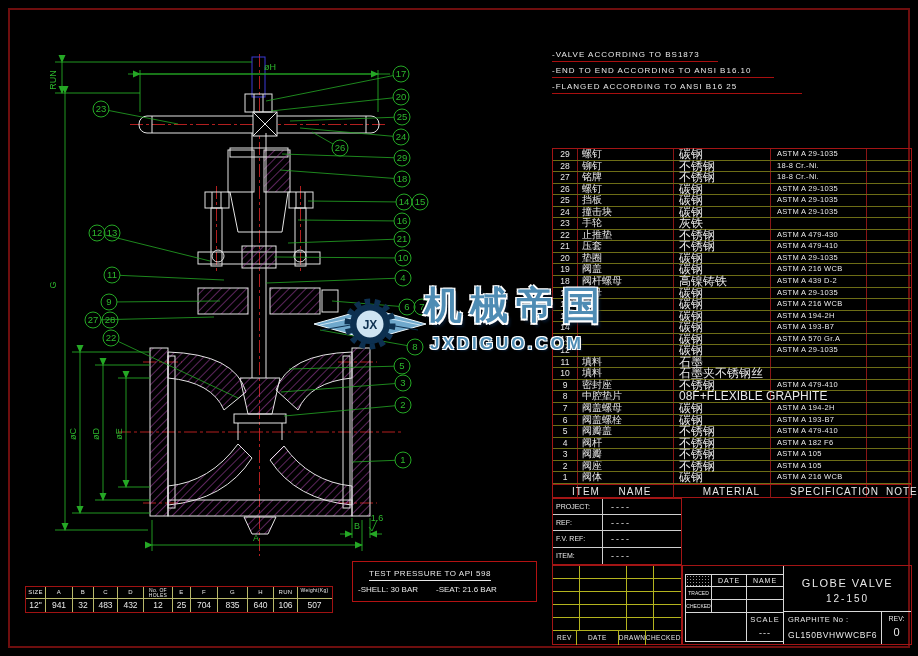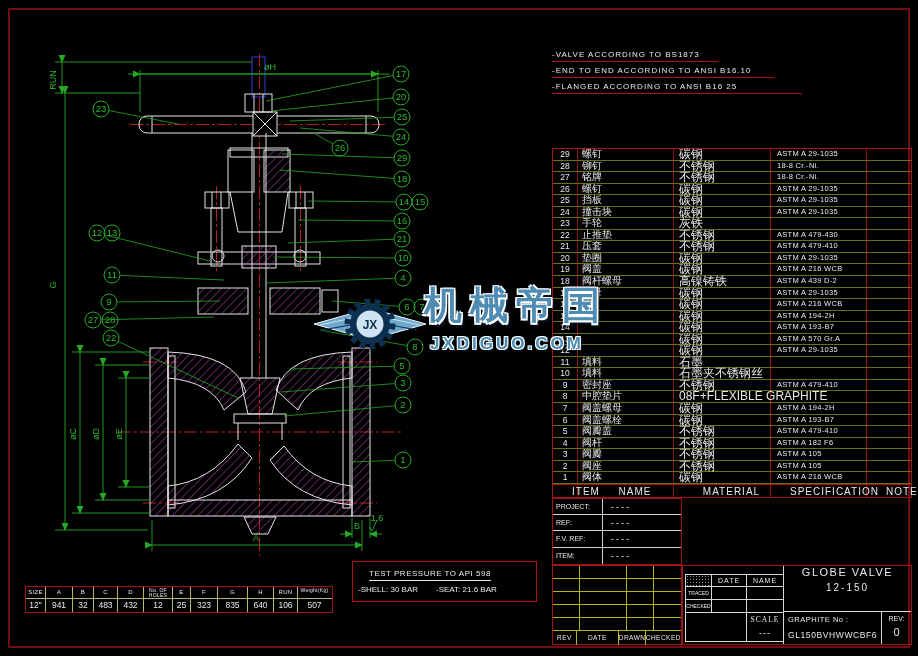--- a/index.html
+++ b/index.html
@@ -60,25 +60,25 @@
   .tb-date{left:28px;top:8px;width:36px;height:13px;text-align:center;line-height:12px;letter-spacing:1px;}
   .tb-name{left:63px;top:8px;width:38px;height:13px;text-align:center;line-height:12px;letter-spacing:1px;}
   .tb-traced{left:2px;top:20px;width:27px;height:14px;font-size:5px;line-height:13px;text-align:center;}
   .tb-c1{left:28px;top:20px;width:36px;height:14px;}
   .tb-c2{left:63px;top:20px;width:38px;height:14px;}
   .tb-checked{left:2px;top:33px;width:27px;height:14px;font-size:5px;line-height:13px;text-align:center;}
   .tb-c3{left:28px;top:33px;width:36px;height:14px;}
   .tb-c4{left:63px;top:33px;width:38px;height:14px;}
   .tb-empty{left:2px;top:46px;width:62px;height:30px;}
   .tb-scale{left:63px;top:46px;width:38px;height:30px;text-align:center;}
-  .tb-scale .lab{font-size:7.5px;letter-spacing:1px;margin-top:2px;font-family:Liberation Serif, serif;}
+  .tb-scale .lab{font-size:7.5px;letter-spacing:1px;margin-top:2px;}
   .tb-scale .val{font-size:9px;letter-spacing:1px;margin-top:4px;}
   .tb-title{left:100px;top:0px;width:128px;height:46px;border:none;border-left:1px solid #d8d8d8;
             border-bottom:1px solid #d8d8d8;text-align:center;}
-  .tb-title .t1{font-size:11px;letter-spacing:1.5px;}
+  .tb-title .t1{font-size:11px;letter-spacing:1.5px;margin-top:11px;}
   .tb-title .t2{font-size:10px;letter-spacing:2px;margin-top:4px;}
   .tb-drawing{left:100px;top:46px;width:98px;height:32px;border:none;border-left:1px solid #d8d8d8;}
   .tb-drawing .lab{font-size:7.5px;letter-spacing:.5px;margin:3px 0 0 4px;}
   .tb-drawing .val{font-size:8.5px;letter-spacing:.6px;margin:6px 14px 0 4px;}
   .tb-rev{left:198px;top:46px;width:30px;height:32px;border:none;border-left:1px solid #d8d8d8;text-align:center;}
   .tb-rev .lab{font-size:7px;margin-top:3px;}
   .tb-rev .val{font-size:11px;margin-top:4px;}
 
   
   .testbox{position:absolute;left:352px;top:561px;width:185px;height:41px;z-index:2;
@@ -666,21 +666,21 @@
         <div class="small" style="width: 33px;">Weight(Kg)</div>
       </div>
       <div class="dimrow vals">
         <div style="width: 20px;">12"</div>
         <div style="width: 27px;">941</div>
         <div style="width: 21px;">32</div>
         <div style="width: 24px;">483</div>
         <div style="width: 26px;">432</div>
         <div style="width: 29px;">12</div>
         <div style="width: 18px;">25</div>
-        <div style="width: 27px;">323</div>
+        <div style="width: 27px;">704</div>
         <div style="width: 30px;">835</div>
         <div style="width: 26px;">640</div>
         <div style="width: 24px;">106</div>
         <div style="width: 33px;">507</div>
       </div>
     </div>
 
   <div class="watermark">
     <svg class="wm-logo" width="116" height="64" viewBox="0 0 116 64">
       <path d="M2,32 L52,18 L52,46 Z" fill="#6fa8cc" stroke="#eef6fb" stroke-width="1"></path>

